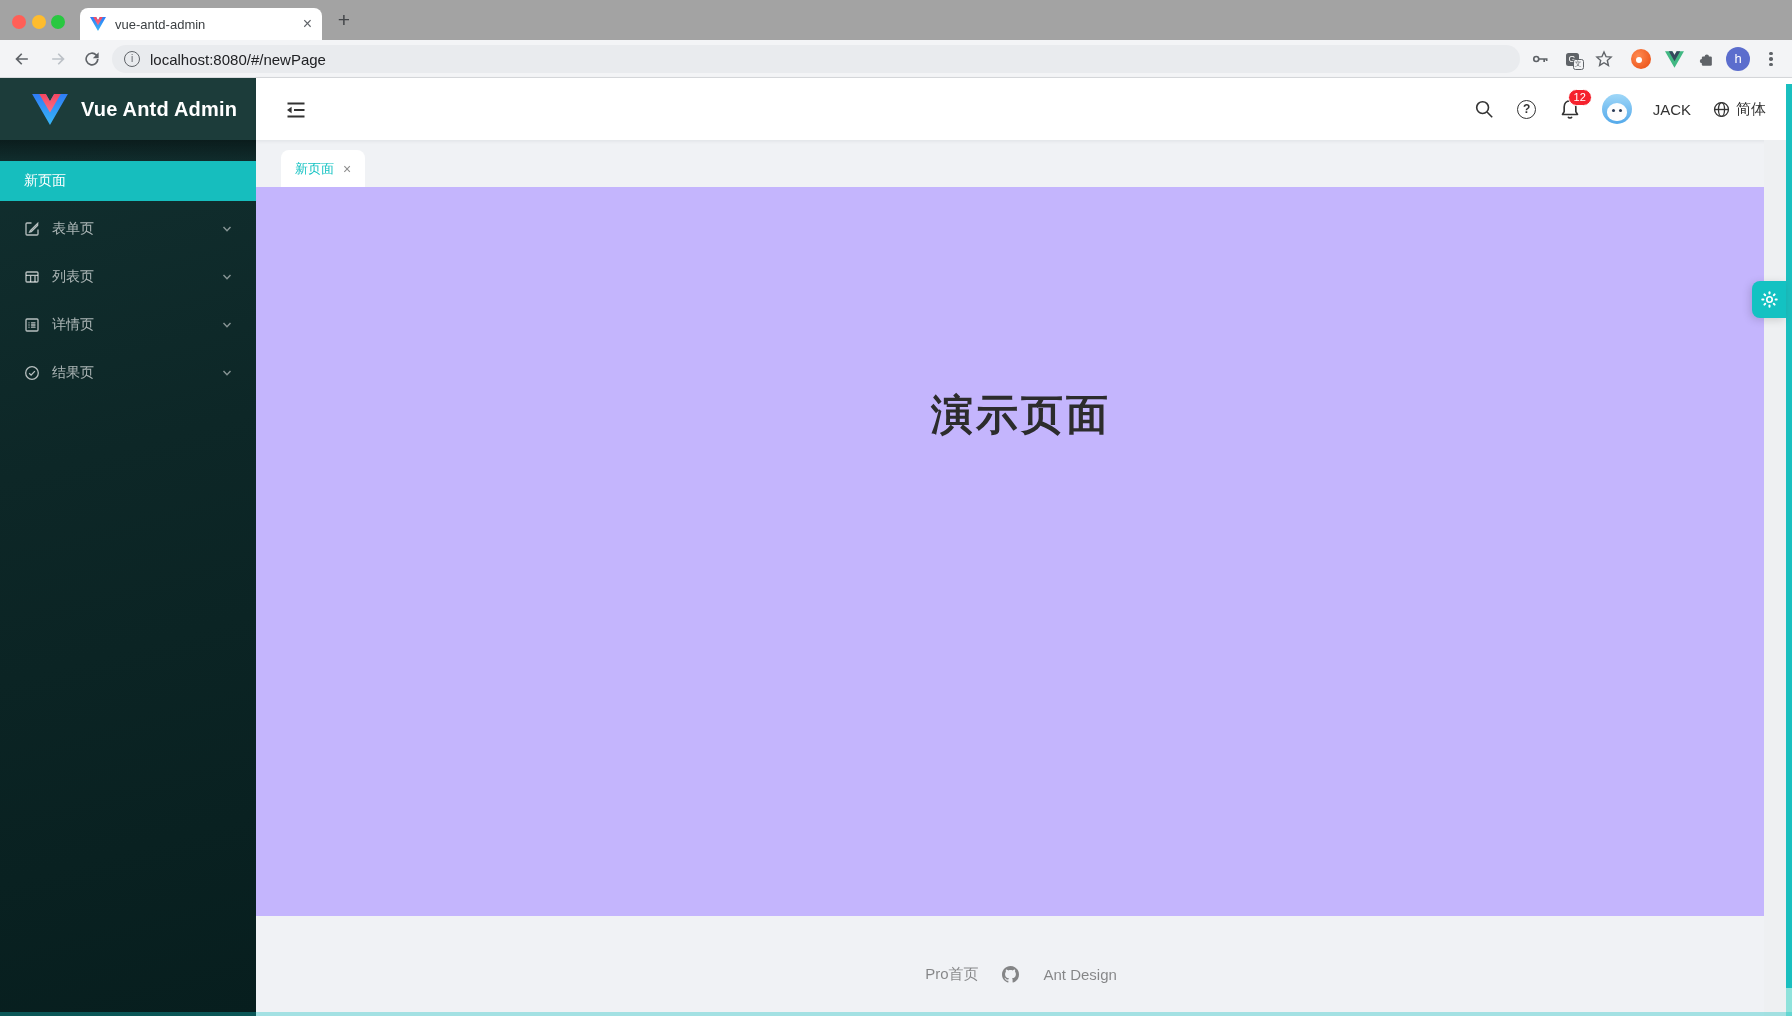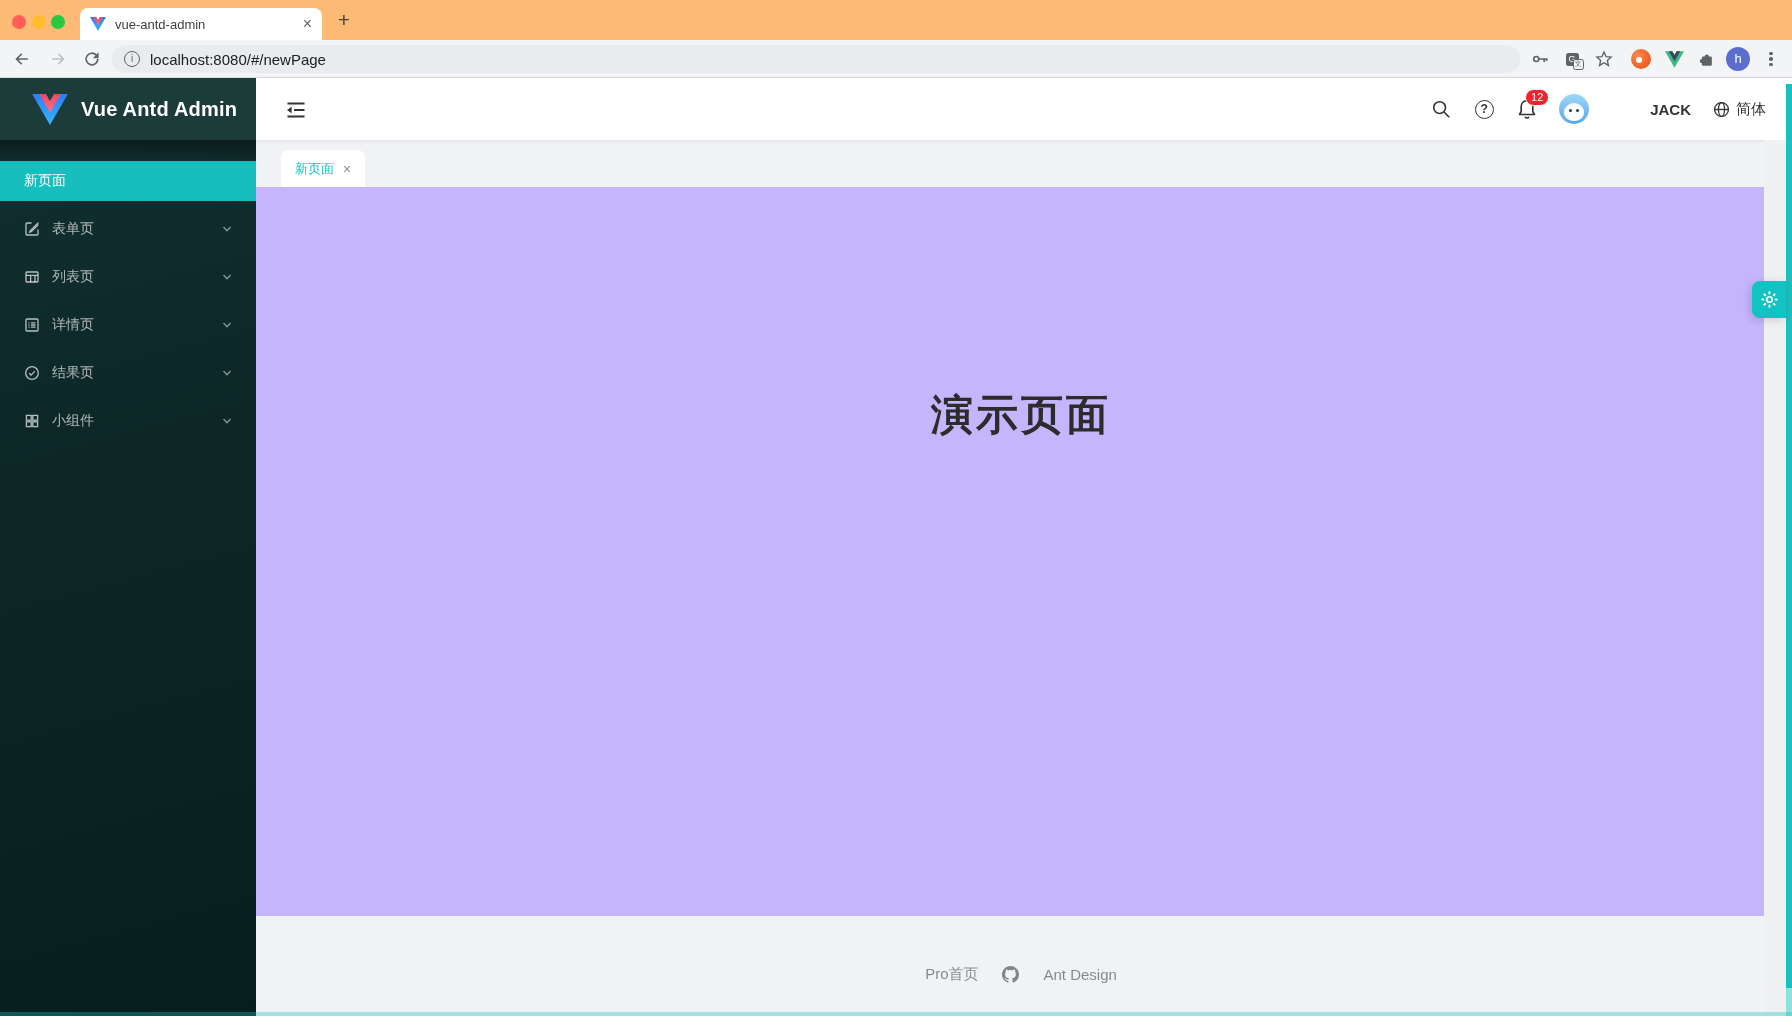--- a/index.html
+++ b/index.html
@@ -1,21 +1,21 @@
 <!DOCTYPE html>
 <html><head>
 <meta charset="utf-8">
 <style>
   html,body{margin:0;padding:0;background:#dee1e6;}
   *{box-sizing:border-box;}
   .stage{position:relative;width:1792px;height:1016px;overflow:hidden;
     font-family:"Liberation Sans","DejaVu Sans",sans-serif;background:#fff;}
 
   
-  .tabstrip{position:absolute;left:0;top:0;width:1792px;height:40px;background:#fdba74;}
+  .tabstrip{position:absolute;left:0;top:0;width:1792px;height:40px;background:#a3a3a3;}
   .tl{position:absolute;top:15px;width:14px;height:14px;border-radius:50%;}
   .tl.red{left:12px;background:#ff5f57;}
   .tl.yellow{left:32px;background:#febc2e;}
   .tl.green{left:51px;background:#28c840;}
   .chrome-tab{position:absolute;left:80px;top:8px;width:242px;height:32px;background:#fff;
     border-radius:8px 8px 0 0;display:flex;align-items:center;padding:0 10px;}
   .chrome-tab .title{font-size:13px;color:#3c4043;margin-left:9px;flex:1;white-space:nowrap;overflow:hidden;}
   .tab-close{font-size:16px;color:#5f6368;line-height:16px;cursor:default;}
   .newtab{position:absolute;left:332px;top:9px;width:24px;height:24px;color:#44474a;
     font-size:21px;line-height:22px;text-align:center;}
@@ -60,21 +60,21 @@
   .qmark{width:19px;height:19px;border:1.6px solid #333;border-radius:50%;color:#333;font-size:12px;
     line-height:16px;text-align:center;font-weight:bold;}
   .bell-wrap{position:relative;width:22px;height:22px;}
   .badge{position:absolute;left:9px;top:-9px;min-width:24px;height:17px;background:#f5222d;color:#fff;
     border:1px solid #fff;border-radius:9px;font-size:11px;line-height:15px;text-align:center;padding:0 4px;}
   .avatar{width:30px;height:30px;border-radius:50%;background:linear-gradient(180deg,#9fd7f8 0%,#54a9ea 100%);
     position:relative;overflow:hidden;}
   .avatar:before{content:"";position:absolute;left:5px;top:9px;width:20px;height:18px;background:#fdfdfd;border-radius:50% 50% 46% 46%;}
   .avatar:after{content:"";position:absolute;left:10px;top:15px;width:3px;height:3px;border-radius:50%;
     background:#2b3c57;box-shadow:7px 0 0 #2b3c57;}
-  .uname{font-size:15px;font-weight:bold;color:#333;margin-left:40px;}
+  .uname{font-size:15px;font-weight:normal;color:#333;}
   .lang{display:flex;align-items:center;gap:5px;font-size:15px;color:#333;}
 
   .tabbar{position:absolute;left:256px;top:140px;width:1536px;height:47px;background:#f0f2f5;}
   .page-tab{position:absolute;left:25px;top:10px;height:37px;background:#fff;border-radius:8px 8px 0 0;
     display:flex;align-items:center;padding:0 14px;}
   .page-tab .lbl{color:#13c2c2;font-size:13px;}
   .page-tab .x{color:#8c8c8c;font-size:14px;margin-left:9px;line-height:14px;}
 
   .content{position:absolute;left:256px;top:187px;width:1530px;height:729px;background:#c4b5fd;
     display:flex;justify-content:center;text-align:center;}
@@ -243,34 +243,20 @@
               <path d="M5.2 8.2l1.9 1.9 3.8-4"></path>
             </g>
           </svg>
         <span>结果页</span>
         <svg class="chev" viewBox="0 0 10 10">
           <polyline points="1.5,3 5,6.8 8.5,3" fill="none" stroke="rgba(255,255,255,.5)" stroke-width="1.4"></polyline>
           </svg>
       </div>
 
 
-      <div class="mi">
-        <svg class="ico" viewBox="0 0 16 16">
-          <g fill="none" stroke="rgba(255,255,255,.7)" stroke-width="1.3">
-            <rect x="2.4" y="2.4" width="4.8" height="4.8"></rect>
-              <rect x="8.8" y="2.4" width="4.8" height="4.8"></rect>
-            <rect x="2.4" y="8.8" width="4.8" height="4.8"></rect>
-              <rect x="8.8" y="8.8" width="4.8" height="4.8"></rect>
-            </g>
-          </svg>
-        <span>小组件</span>
-        <svg class="chev" viewBox="0 0 10 10">
-          <polyline points="1.5,3 5,6.8 8.5,3" fill="none" stroke="rgba(255,255,255,.5)" stroke-width="1.4"></polyline>
-          </svg>
-      </div>
     </nav>
   </aside>
 
   <header class="appheader">
     <svg class="fold" viewBox="0 0 24 24">
       <g stroke="#333" stroke-width="1.9">
           <path d="M3.5 5.5h17M10 12h10.5M3.5 18.5h17"></path>
         </g>
       <polygon points="7.6,8.7 3,12 7.6,15.3" fill="#333"></polygon>
     </svg>

